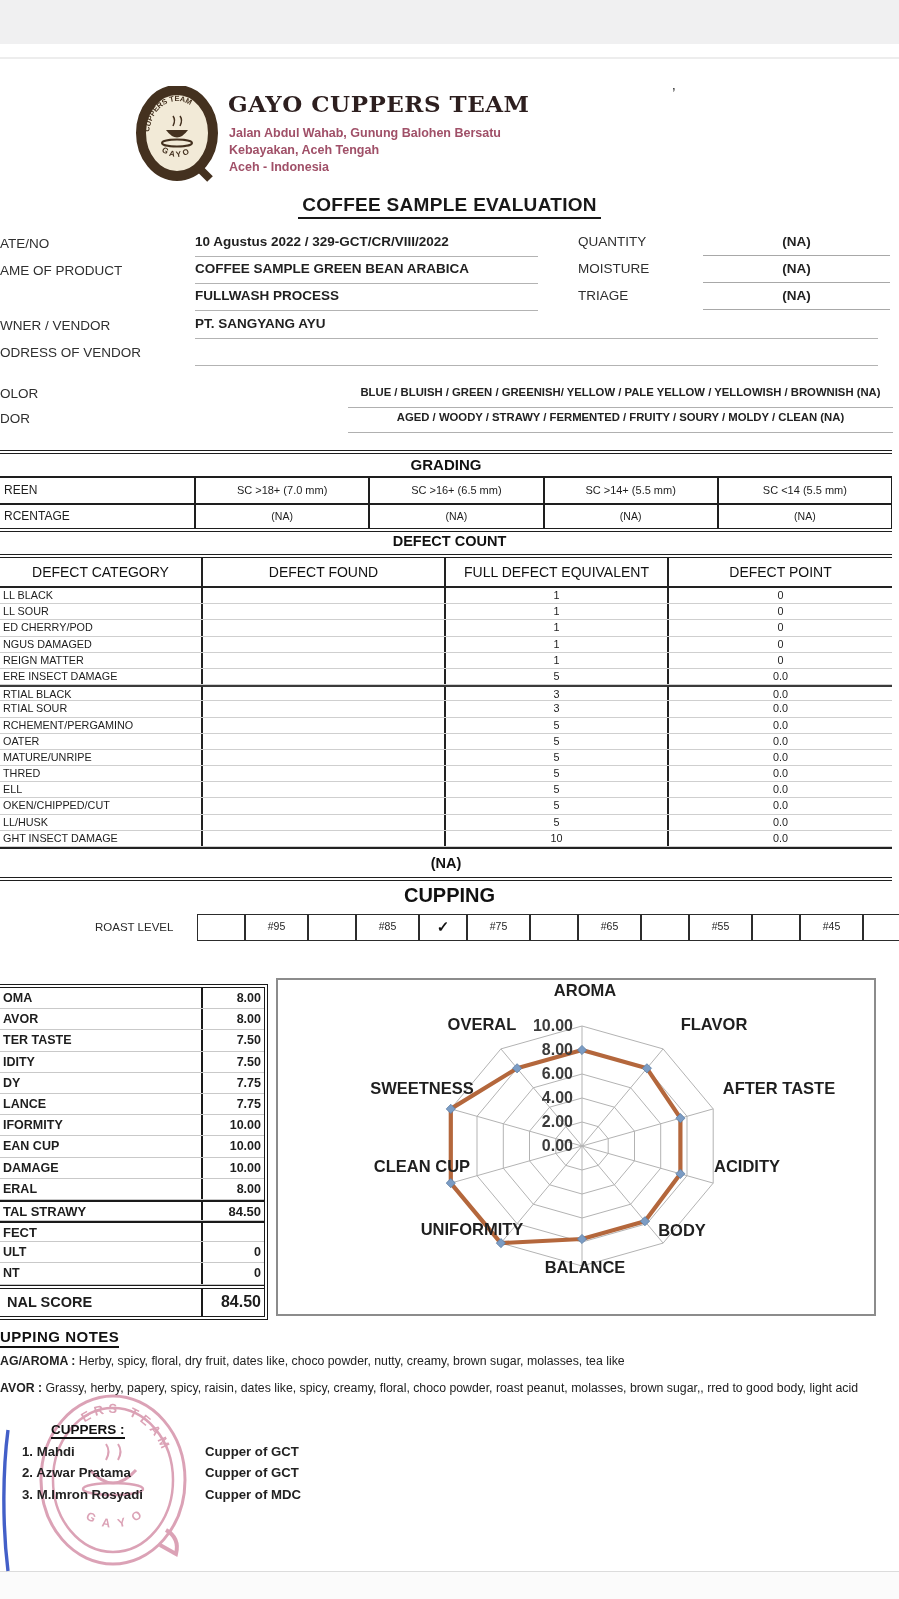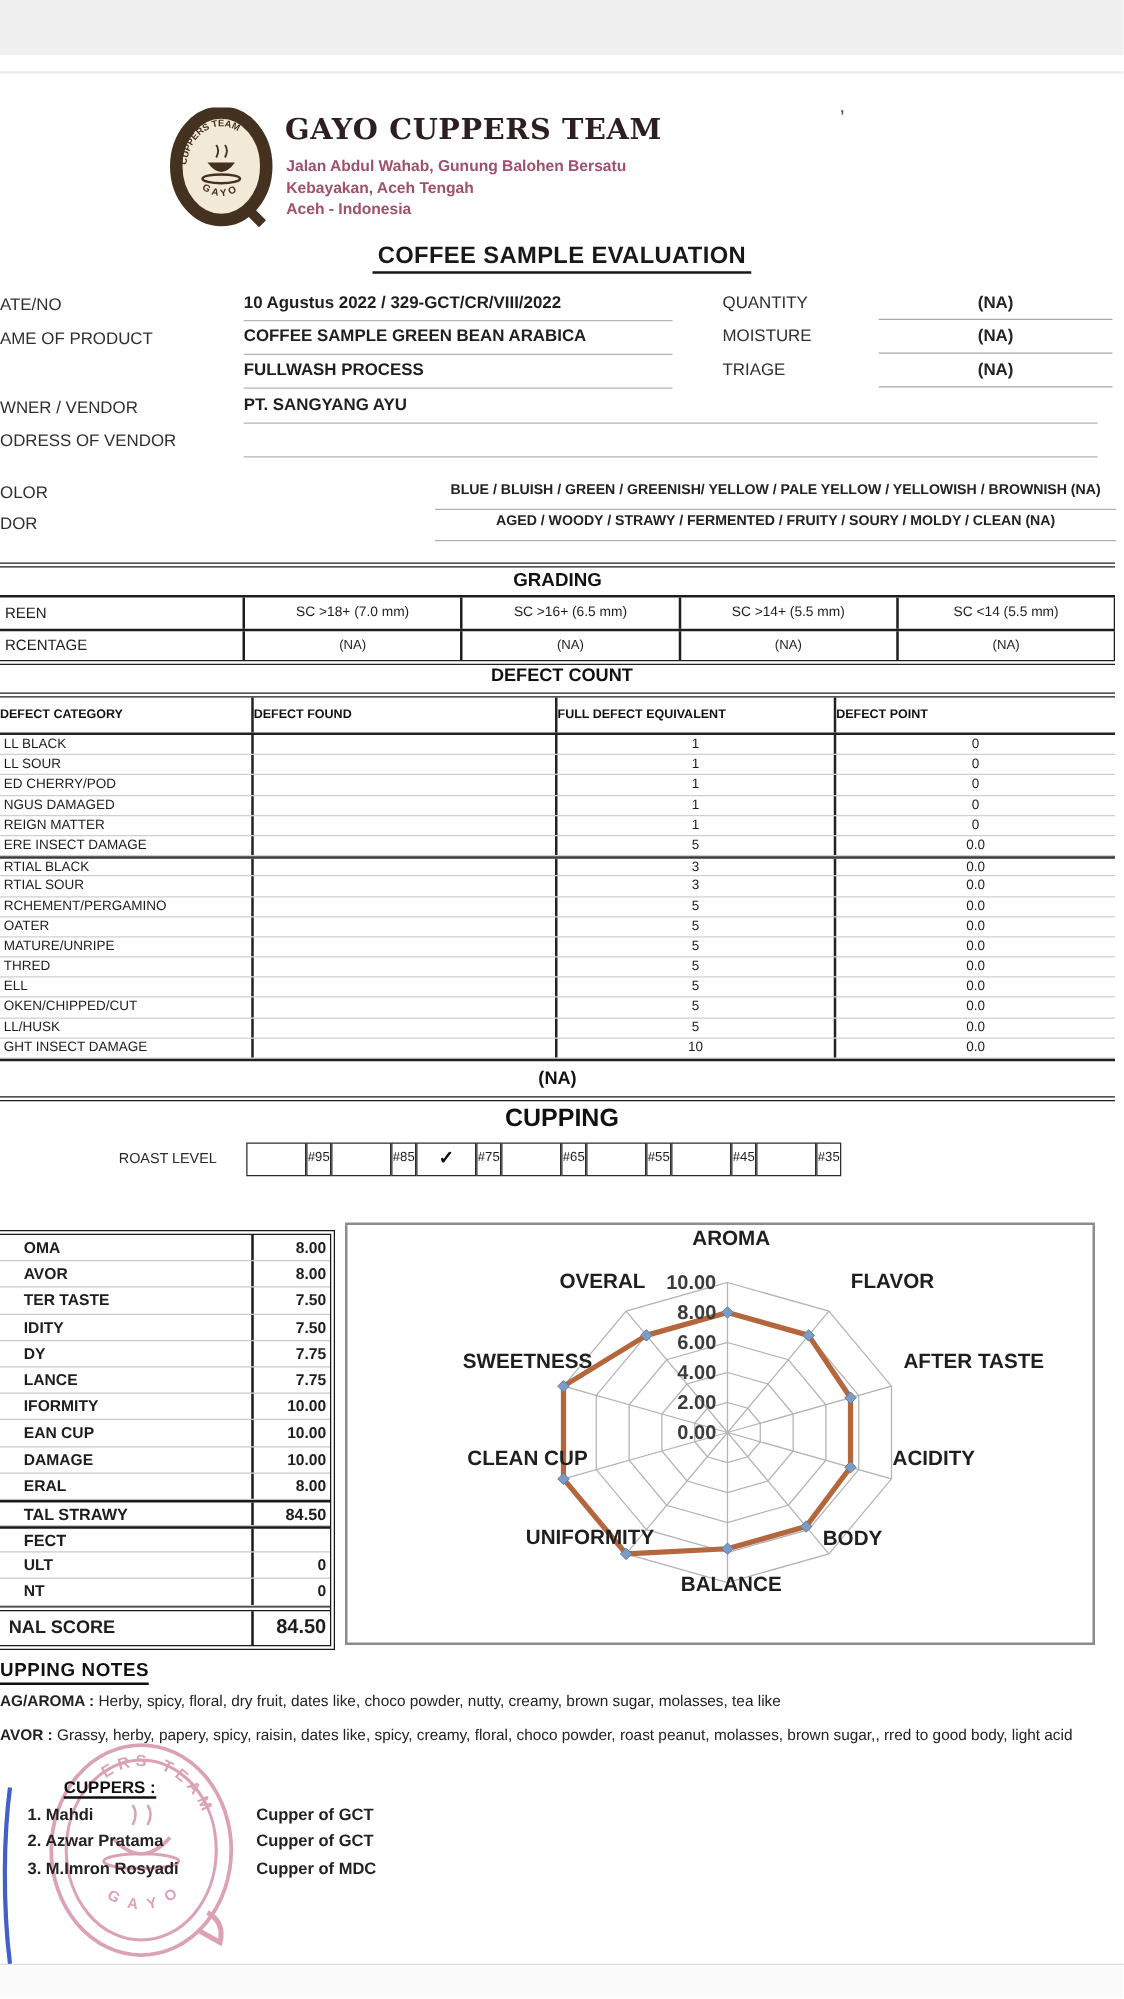--- a/index.html
+++ b/index.html
@@ -54,21 +54,21 @@
   .g-row2 .g-c{font-size:10.5px;line-height:23px;}
   .g-c:last-child{border-right:1.5px solid #1e1e1e;}
 
   .dc-title{position:absolute;left:0;right:0;top:533px;text-align:center;font-size:14.5px;
             font-weight:700;color:#111;}
 
   
   .dtable{position:absolute;left:0;top:554px;width:892px;border-top:4px double #1e1e1e;
           border-bottom:4px double #1e1e1e;}
   .d-head{display:flex;height:28px;border-bottom:2px solid #222;}
-  .dh{box-sizing:border-box;line-height:28px;font-weight:700;font-size:10px;text-align:left;color:#111;}
+  .dh{box-sizing:border-box;line-height:28px;font-weight:400;font-size:14px;text-align:center;color:#111;}
   .c-cat{width:203px;border-right:2px solid #222;}
   .c-found{width:243px;border-right:2px solid #222;}
   .c-eq{width:223px;border-right:2px solid #222;}
   .c-pt{flex:1;}
   .d-row{display:flex;height:16.2px;box-sizing:border-box;border-bottom:1px solid #cfcfcf;}
   .d-row.group_start{border-top:2px solid #3a3a3a;}
   .d-cat{width:203px;box-sizing:border-box;border-right:2px solid #222;font-size:10.8px;
          line-height:15.5px;padding-left:3px;color:#1d1d1d;white-space:nowrap;}
   .d-found{width:243px;box-sizing:border-box;border-right:2px solid #222;}
   .d-eq{width:223px;box-sizing:border-box;border-right:2px solid #222;text-align:center;
@@ -79,28 +79,28 @@
                  font-weight:700;font-size:14.5px;line-height:28px;color:#111;}
   .d-total-val{flex:1;text-align:center;font-weight:700;font-size:14.5px;line-height:28px;color:#111;}
 
   
   .cup-title{position:absolute;left:0;right:0;top:884px;text-align:center;font-size:20px;
              font-weight:700;color:#111;}
   .roast-lab{position:absolute;left:95px;top:921px;font-size:11.5px;color:#2a2a2a;}
   .roast-row{position:absolute;left:197px;top:914px;display:flex;height:27px;}
   .rl-box{width:48px;box-sizing:border-box;border:1.6px solid #2c2c2c;text-align:center;
           font-size:15px;font-weight:700;line-height:23px;color:#111;}
-  .rl-lab{width:20px;box-sizing:border-box;border:1.6px solid #2c2c2c;text-align:center;
+  .rl-lab{width:63px;box-sizing:border-box;border:1.6px solid #2c2c2c;text-align:center;
           font-size:10.5px;line-height:23px;color:#1d1d1d;}
 
   
   .stable{position:absolute;left:-5px;top:984px;width:265px;border:4px double #1a1a1a;background:#fff;}
   .s-row{display:flex;height:21.2px;box-sizing:border-box;border-bottom:1px solid #c9c9c9;}
   .s-row.sep{border-top:2px solid #1a1a1a;}
-  .s-label{flex:1;padding-left:20px;font-size:12.5px;font-weight:600;line-height:20.5px;
+  .s-label{flex:1;padding-left:4px;font-size:12.5px;font-weight:600;line-height:20.5px;
            color:#1d1d1d;white-space:nowrap;overflow:hidden;}
   .s-val{width:63px;box-sizing:border-box;border-left:2px solid #1a1a1a;text-align:right;
          padding-right:3px;font-size:12.5px;font-weight:600;line-height:20.5px;color:#1d1d1d;}
   .s-row.bold .s-label,.s-row.bold .s-val{font-weight:700;font-size:13px;}
   .s-final{display:flex;height:27px;border-top:4px double #1a1a1a;}
   .s-final .s-label{font-size:14.5px;font-weight:700;line-height:27px;padding-left:8px;}
   .s-final .s-val{width:63px;box-sizing:border-box;border-left:2px solid #1a1a1a;text-align:right;
                   padding-right:3px;font-size:16px;font-weight:700;line-height:26px;}
 
   

